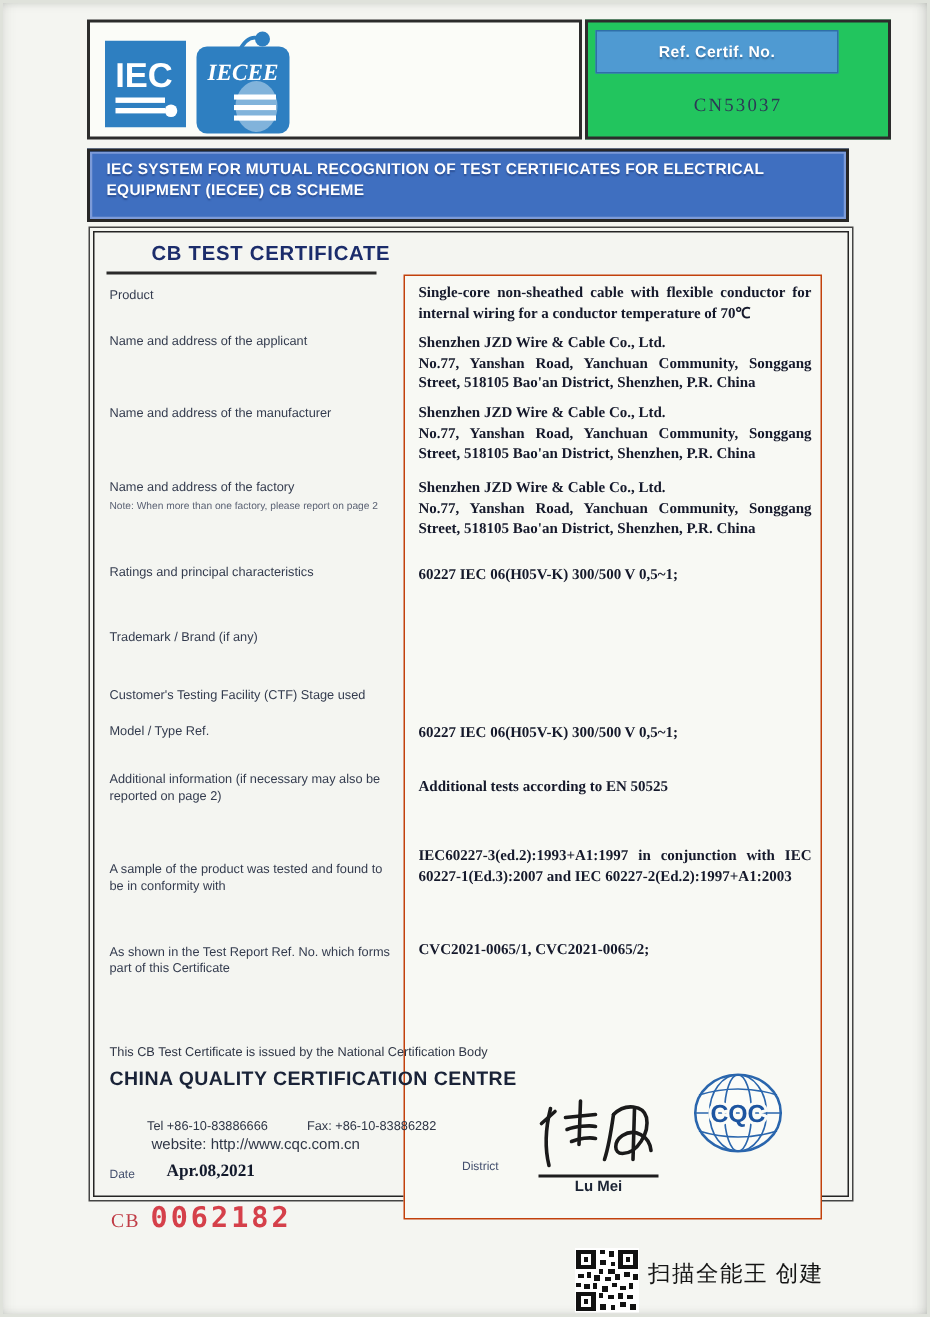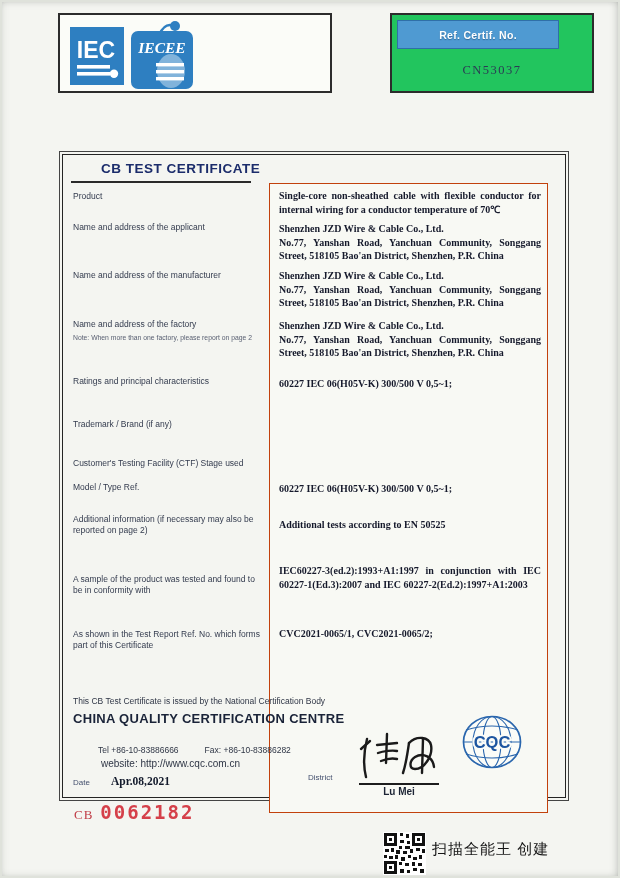--- a/index.html
+++ b/index.html
@@ -10,21 +10,21 @@
     background:#f4f5f1;
     box-shadow: inset 0 0 0 2px #dfe2db,
                 inset -7px 0 10px -6px rgba(90,95,90,.45),
                 inset 0 5px 8px -5px rgba(90,95,90,.4),
                 inset 0 -5px 8px -5px rgba(90,95,90,.3),
                 inset 7px 0 10px -7px rgba(90,95,90,.25);
   }
   .abs { position:absolute; }
 
   
-  #logos-box { left:58px; top:13px; width:274px; height:80px;
+  #logos-box { left:58px; top:13px; width:330px; height:80px;
     border:2px solid #2c2c2c; background:#fbfcf8; }
   #ref-box { left:390px; top:13px; width:204px; height:80px;
     border:2px solid #2c2c2c; background:#22c55e; }
   #ref-bar { left:5px; top:5px; width:162px; height:29px;
     background:#4f9ad2; border:1px solid #2f6fa8;
     display:flex; align-items:center; justify-content:center;
     color:#fff; font-weight:bold; font-size:10.5px; letter-spacing:.3px;
     text-shadow:0 1px 1px rgba(30,60,100,.5); }
   #ref-value { left:0; top:48px; width:100%; text-align:center;
     font-family:"Liberation Serif", serif; font-size:12.5px;
@@ -108,20 +108,21 @@
       <rect x="27" y="58" width="28" height="3.4" fill="#ffffff"></rect>
       <text x="33" y="34" text-anchor="middle" font-family="Liberation Serif, serif" font-size="15.5" font-weight="bold" font-style="italic" fill="#ffffff">IECEE</text>
     </svg>
   </div>
 
   <div class="abs" id="ref-box">
     <div class="abs" id="ref-bar">Ref. Certif. No.</div>
     <div class="abs" id="ref-value">CN53037</div>
   </div>
 
+  <div class="abs" id="banner">IEC SYSTEM FOR MUTUAL RECOGNITION OF TEST CERTIFICATES FOR ELECTRICAL EQUIPMENT (IECEE) CB SCHEME</div>
 
   <div class="abs" id="content-box">
     <div class="abs" id="cert-title">CB TEST CERTIFICATE</div>
     <div class="abs" id="title-underline"></div>
 
     <div class="abs field-label" style="top:36px">Product</div>
     <div class="abs field-label" style="top:67px">Name and address of the applicant</div>
     <div class="abs field-label" style="top:115px">Name and address of the manufacturer</div>
     <div class="abs field-label" style="top:164px">Name and address of the factory</div>
     <div class="abs field-note" style="top:179px">Note: When more than one factory, please report on page 2</div>

